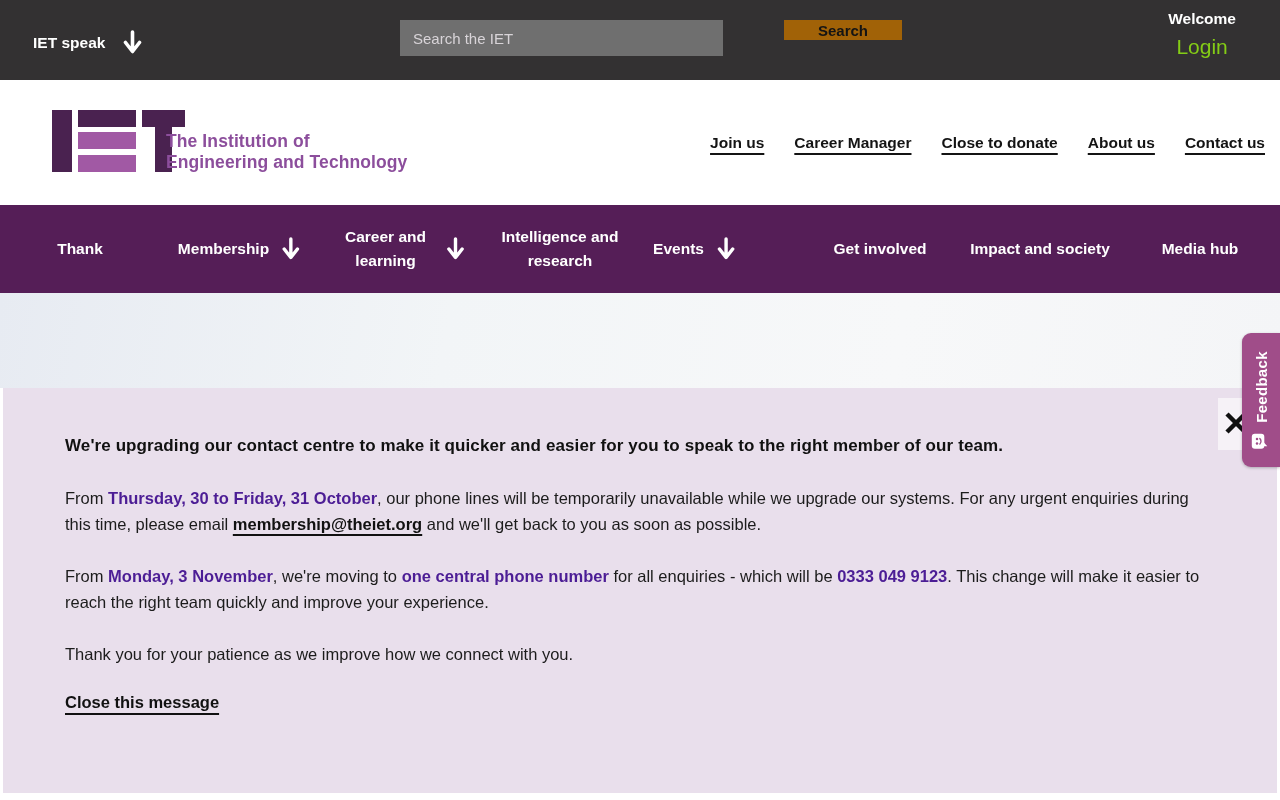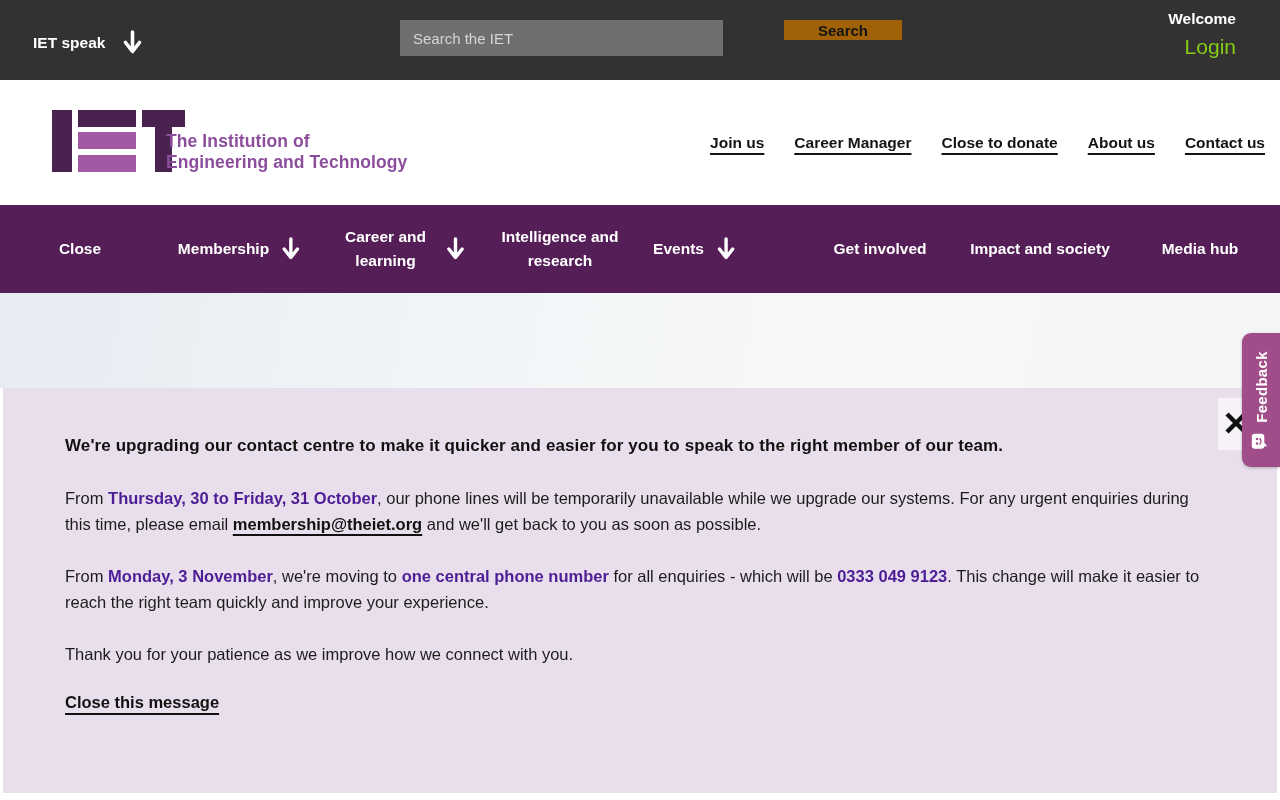--- a/index.html
+++ b/index.html
@@ -32,21 +32,21 @@
   }
   .search-input::placeholder { color:#d8d4d8; opacity:1; }
   .search-btn {
     position:absolute; left:784px; top:20px; width:118px; height:20px;
     background:#a16207; border:none; color:#141414;
     font-size:15px; font-weight:bold; cursor:pointer;
     font-family:"Liberation Sans", sans-serif;
   }
   .welcome-block {
     position:absolute; right:44px; top:10px;
-    display:flex; flex-direction:column; align-items:flex-end; gap:7px;
+    display:flex; flex-direction:column; align-items:center; gap:7px;
     color:#ffffff;
     margin-left:44px;
   }
   .welcome-text { font-size:15.5px; font-weight:bold; }
   .login-link { font-size:21px; color:#84cc16; text-decoration:none; cursor:pointer; }
 
   
   .header {
     position:absolute; top:80px; left:0; right:0; height:125px;
     background:#ffffff;
@@ -180,21 +180,21 @@
       <a class="header-link">Join us</a>
       <a class="header-link">Career Manager</a>
       <a class="header-link">Close to donate</a>
       <a class="header-link">About us</a>
       <a class="header-link">Contact us</a>
     </div>
   </div>
 
   <div class="nav">
     <div class="nav-item n0">
-      <span>Close</span>
+      <span>Thank</span>
     </div>
     <div class="nav-item n1">
       <span>Membership</span>
       <span class="arrow-down">
         <svg width="18" height="24" viewBox="0 0 19 25">
             <path d="M9.5 2 v17 M2.5 12.5 l7 9 7-9" stroke="#ffffff" stroke-width="3.6" fill="none" stroke-linecap="round" stroke-linejoin="round"></path>
           </svg>
       </span>
     </div>
     <div class="nav-item n2">

